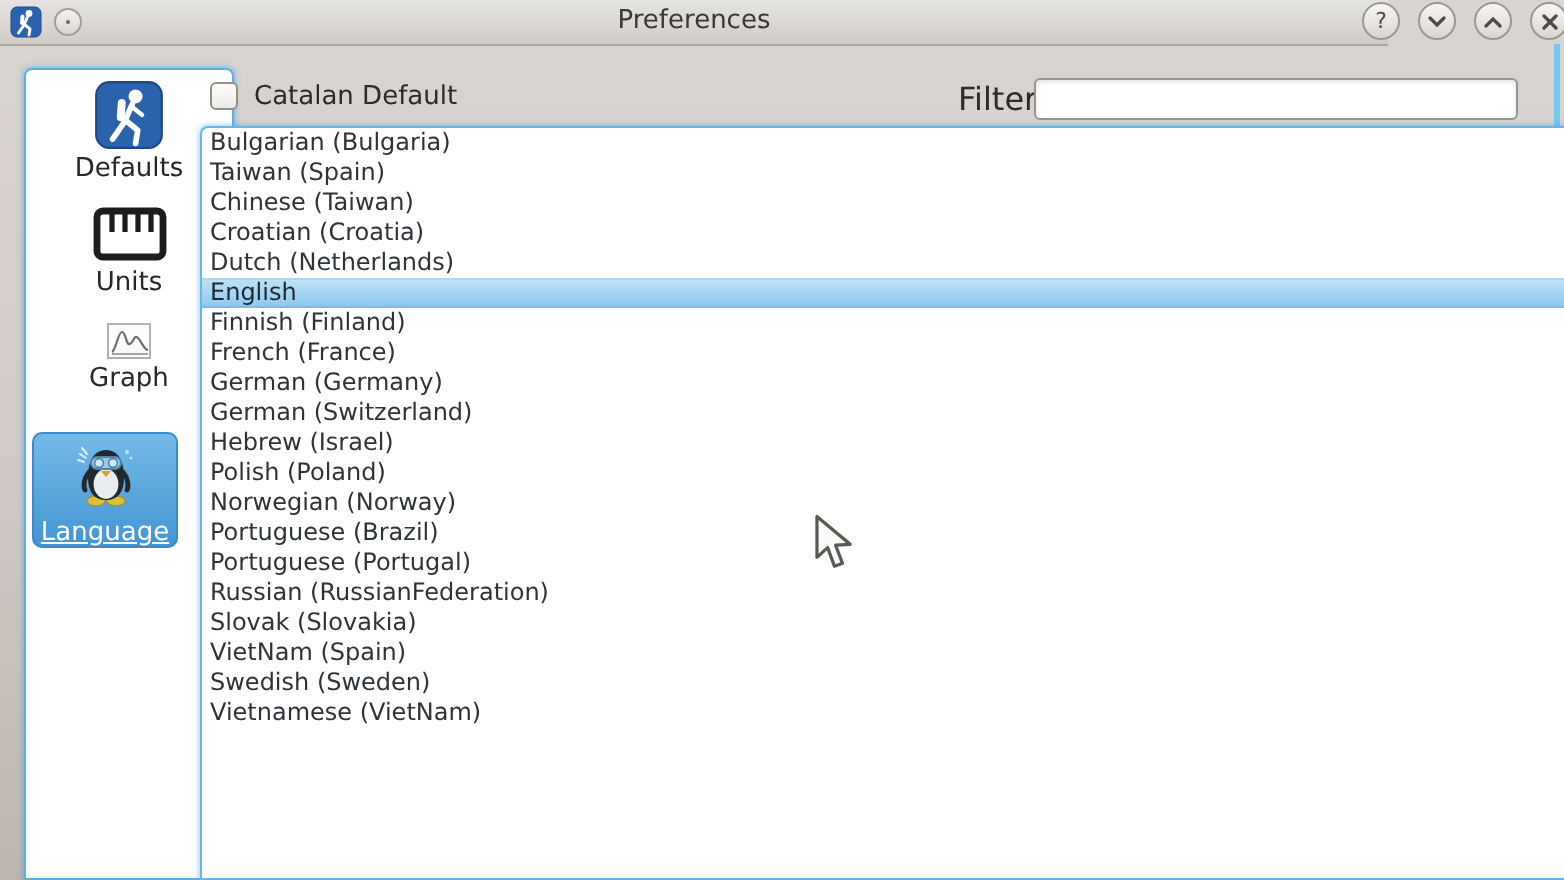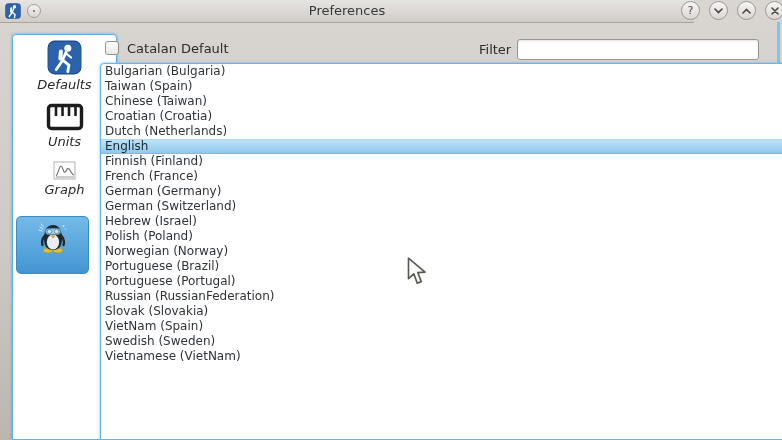--- a/index.html
+++ b/index.html
@@ -37,41 +37,40 @@
   .btn-close{left:765px;}
   
   .right-strip{position:absolute;left:777px;top:22px;width:3px;height:418px;background:#74c8f1;}
   .grip-dots{position:absolute;left:775px;top:205px;width:2px;height:14px;}
   .grip-dots i{display:block;width:2px;height:2px;margin-bottom:2px;background:#8f8b86;border-radius:50%;}
   
   .sidebar{
     position:absolute;left:12px;top:34px;width:105px;height:406px;box-sizing:border-box;
     background:#fff;border:1px solid #5fb0e2;border-radius:4px 4px 0 0;
     box-shadow:0 0 3px rgba(72,165,230,.85);
-    font-style:italic;
   }
   .s-item{position:absolute;left:0;width:100%;text-align:center;color:#272727;font-size:13px;}
   .s-item .ic{display:block;margin:0 auto;}
   .s-item .lbl{display:block;margin-top:2px;}
   .s-defaults{top:5px;}
   .s-units{top:67px;}
   .s-graph{top:126px;}
   .s-language{
     top:181px;left:3px;width:73px;height:58px;border-radius:5px;box-sizing:border-box;
     background:linear-gradient(var(--sel-tile-top,#74bae8),var(--sel-tile-bottom,#4395d2));
     border:1px solid #3a8cc9;
   }
-  .s-language .lbl{color:#fff;text-decoration:underline;margin-top:17px;}
+  .s-language .lbl{color:#fff;text-decoration:underline;margin-top:3px;}
   
   .checkbox{
     position:absolute;left:105px;top:41px;width:14px;height:14px;box-sizing:border-box;
     background:linear-gradient(#fdfdfd,#eceae8);border:1px solid #969187;border-radius:3px;
   }
   .cb-label{position:absolute;left:127px;top:41px;font-size:13px;color:#2b2b2b;line-height:15px;}
-  .filter-label{position:absolute;left:479px;top:41px;font-size:13px;color:#2b2b2b;line-height:17px;}
+  .filter-label{position:absolute;left:479px;top:41px;font-size:16px;color:#2b2b2b;line-height:17px;}
   .filter-input{
     position:absolute;left:517px;top:39px;width:242px;height:21px;box-sizing:border-box;
     background:#fff;border:1px solid #9a958e;border-radius:3px;outline:none;
     font-family:"DejaVu Sans","Liberation Sans",sans-serif;font-size:12px;padding:0 4px;color:#333;
     box-shadow:inset 0 1px 2px rgba(0,0,0,.12);
   }
   
   .lang-list{
     position:absolute;left:100px;top:63px;width:740px;height:377px;box-sizing:border-box;
     background:#fff;border:1px solid #67b6e6;border-radius:4px 4px 0 0;

